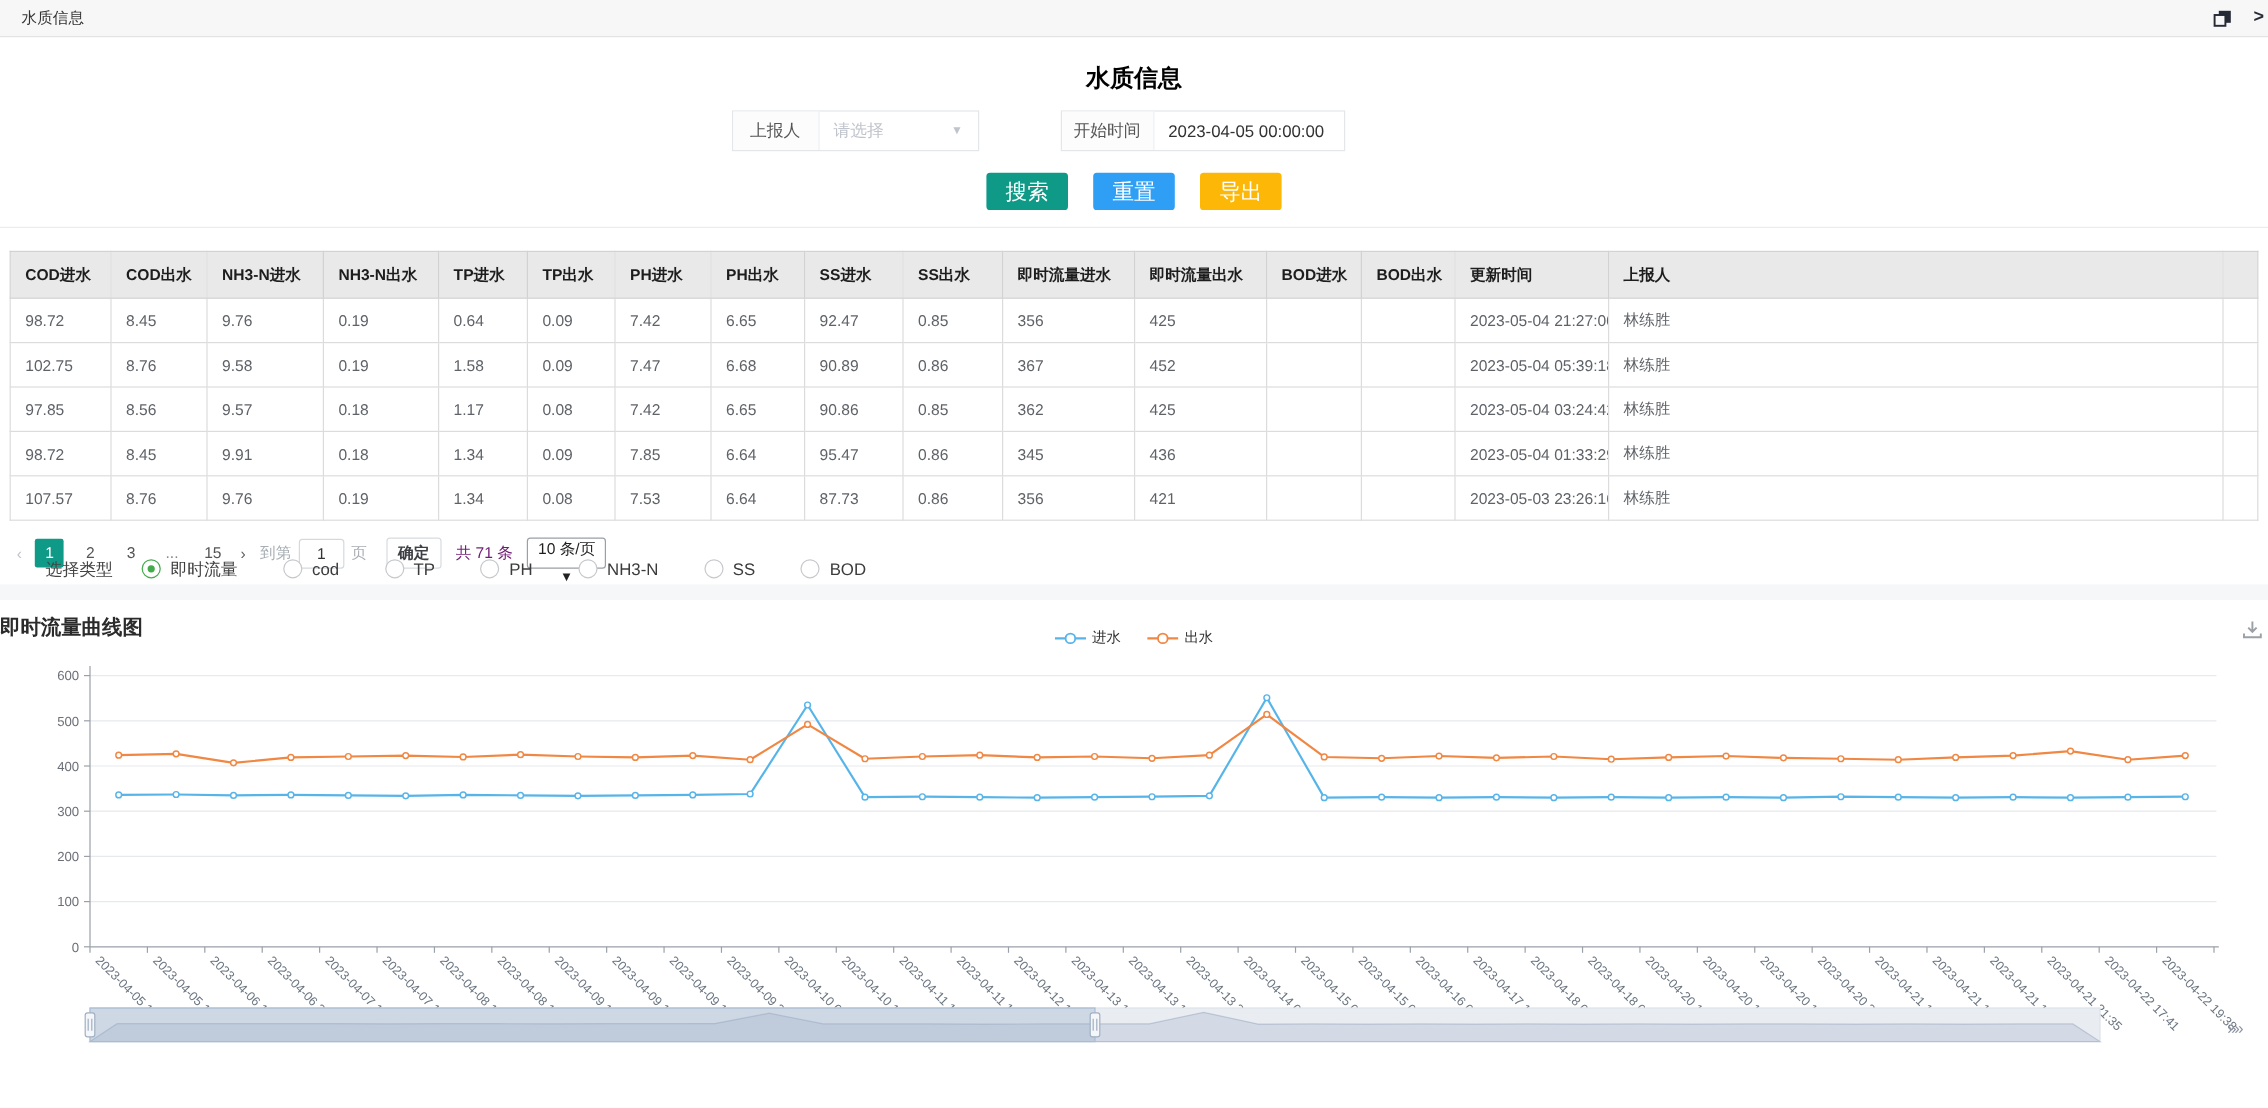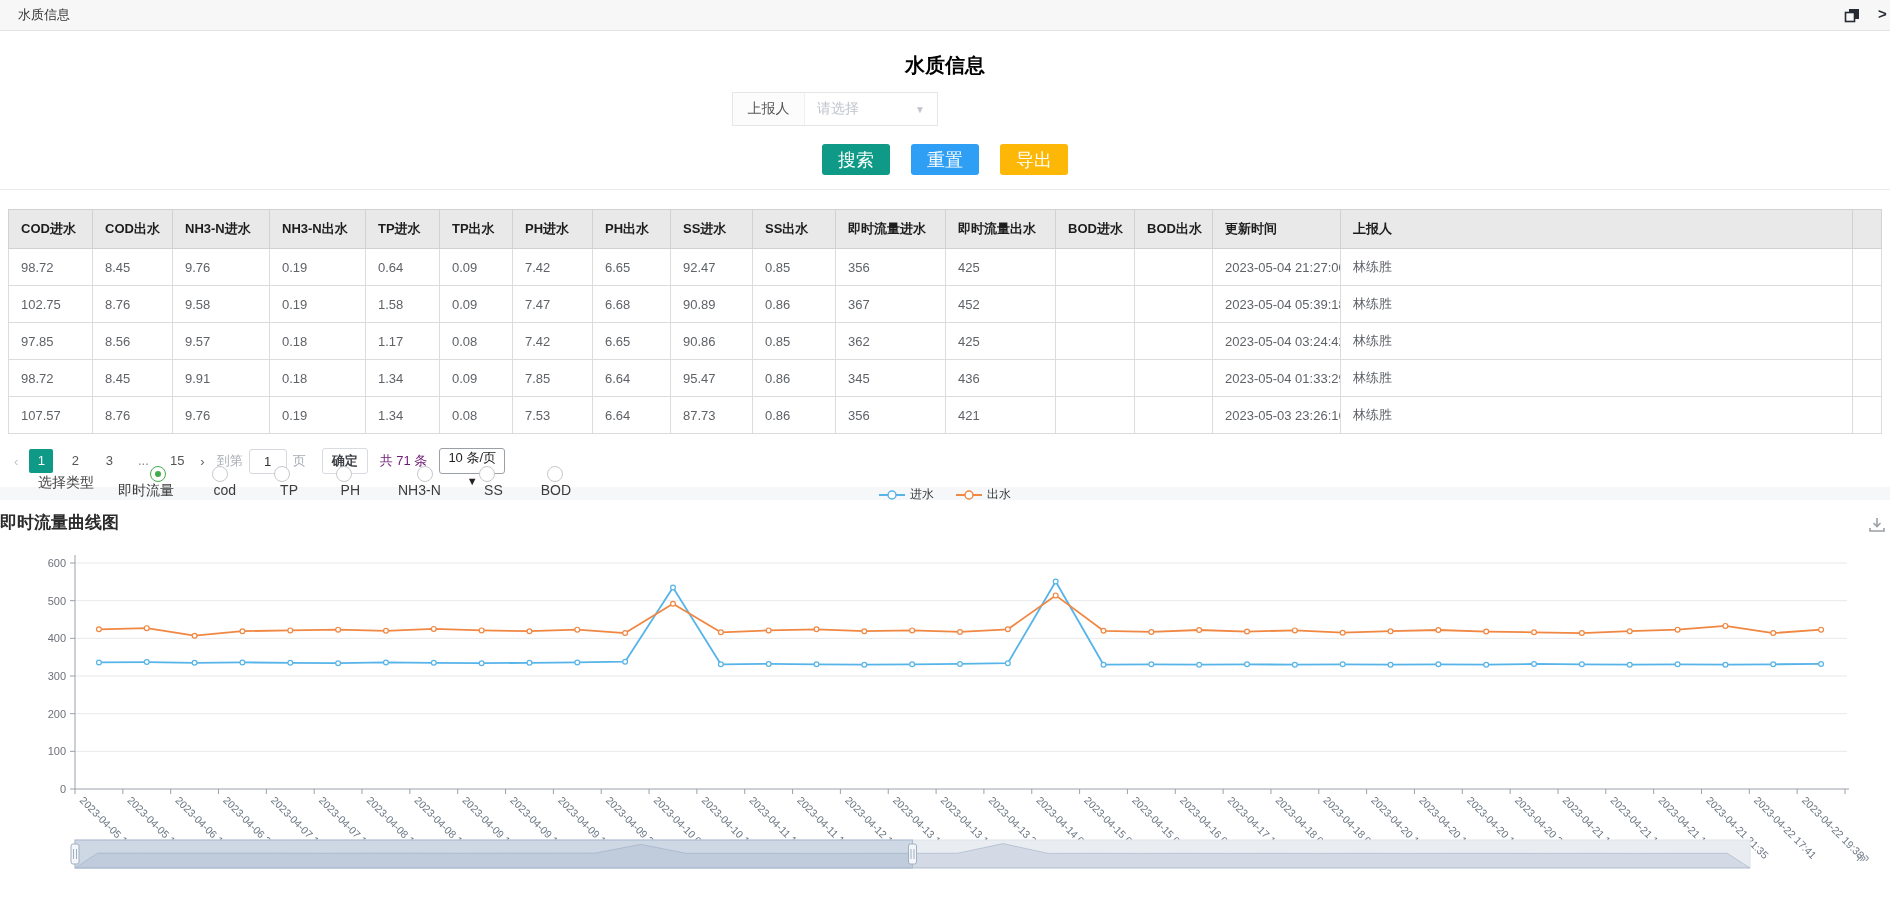--- a/index.html
+++ b/index.html
@@ -60,29 +60,29 @@
   .pager .total { margin:0 12px; color:#701a75; }
   .pager .psize {
     display:flex; align-items:center; gap:8px; height:26px; padding:0 8px;
     border:1px solid #9aa0a6; border-radius:3px; color:#1f1f1f; cursor:pointer; background:#fff;flex-direction:column;
   }
   .pager .psize .caret { font-size:11px; color:#222; }
   .section-strip { height:13px; background:#f5f7f9; margin-top:13px; }
   
   .type-row { position:absolute; top:466px; left:38px; display:flex; align-items:center; font-size:14px; color:#3c3c3c; }
   .type-row .grp-label { margin-right:24px; color:#444; }
-  .radio-opt { display:flex; align-items:flex-end; margin-right:38px; cursor:pointer;flex-direction:column; }
+  .radio-opt { display:flex; align-items:flex-start; margin-right:38px; cursor:pointer; }
   .radio-circle { width:16px; height:16px; border-radius:50%; border:1px solid #c6c8cc; background:#fff; margin-right:8px; position:relative; }
   .radio-opt.selected .radio-circle { border-color:#42ab4a; }
   .radio-opt.selected .radio-circle::after {
     content:""; position:absolute; left:4px; top:4px; width:6px; height:6px; border-radius:50%; background:#42ab4a;
   }
   
   .chart-title { position:absolute; top:511px; left:0; font-size:17px; font-weight:bold; color:#2b2b2b; }
-  .legend { position:absolute; top:486px; left:50%; transform:translateX(-50%); display:flex; gap:22px; align-items:center; }
+  .legend { position:absolute; top:523px; left:50%; transform:translateX(-50%); display:flex; gap:22px; align-items:center; }
   .legend-item { display:flex; align-items:center; gap:5px; font-size:12px; color:#333; cursor:pointer; }
   .dl-icon { position:absolute; top:517px; left:1868px; color:#9aa0a6; cursor:pointer; }
   
   #chart-svg { position:absolute; top:0; left:0; width:1890px; height:923px; pointer-events:none; }
   #chart-svg .hit { pointer-events:auto; }
   .slider-exp { position:absolute; top:849px; left:1856px; color:#8a93a0; font-size:14px; letter-spacing:-2px; }
 </style>
 </head>
 <body>
 
@@ -99,20 +99,24 @@
 
 <div class="page-title">水质信息</div>
 
 <div class="filter-row">
   <div class="fgroup first">
     <div class="flabel">上报人</div>
     <div class="fvalue fselect">
       <span>请选择</span>
       <span class="caret">▼</span>
     </div>
+  </div>
+  <div class="fgroup">
+    <div class="flabel">开始时间</div>
+    <div class="fvalue" style="width:158px;">2023-04-05 00:00:00</div>
   </div>
 </div>
 
 <div class="btn-row">
   <button class="btn" style="background:#0f9a87">搜索</button>
   <button class="btn" style="background:#2f9ef5">重置</button>
   <button class="btn" style="background:#fcb707">导出</button>
 </div>
 
 <div class="divider"></div>

